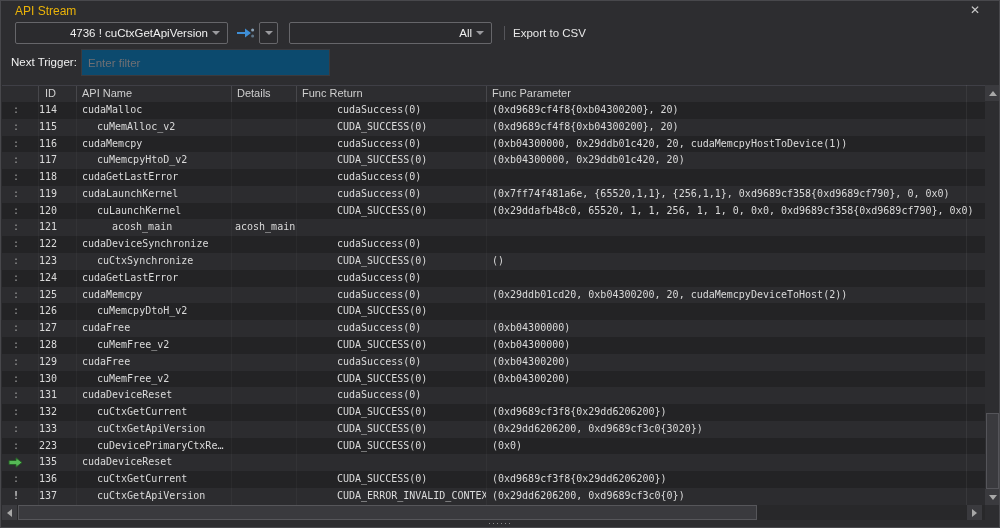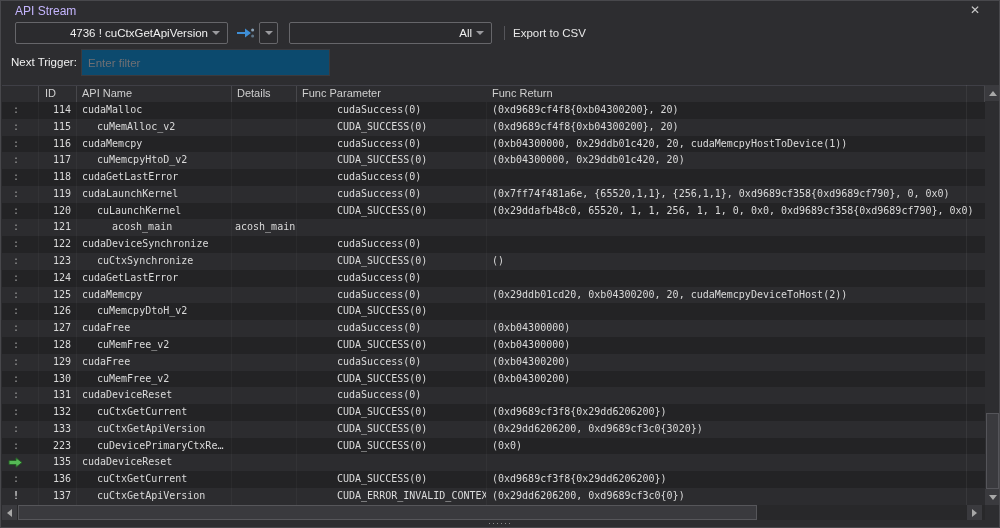--- a/index.html
+++ b/index.html
@@ -2,21 +2,21 @@
 <html><head>
 <meta charset="utf-8">
 <style>
   html,body{margin:0;padding:0;background:#1e1e1e;}
   .panel{
     position:relative;width:1000px;height:528px;background:#2d2d30;
     border:1px solid #48484c;box-sizing:border-box;overflow:hidden;
     font-family:"Liberation Sans",sans-serif;
   }
   
-  .title{position:absolute;left:14px;top:3px;font-size:12px;color:#c4b5fd;white-space:nowrap;}
+  .title{position:absolute;left:14px;top:3px;font-size:12px;color:#eab308;white-space:nowrap;}
   .close-btn{position:absolute;right:16px;top:1px;width:16px;height:16px;color:#c8c8c8;
     font-size:12px;text-align:center;line-height:16px;cursor:default;}
   
   .combo{position:absolute;height:22px;background:#2b2b2e;border:1px solid #66666a;border-radius:2px;
     box-sizing:border-box;color:#f0f0f0;font-size:11.5px;display:flex;align-items:center;text-align:right;}
   .combo .val{padding-left:7px;flex:1;white-space:nowrap;overflow:hidden;}
   .caret{width:0;height:0;border-left:4px solid transparent;border-right:4px solid transparent;
     border-top:4px solid #9a9a9e;margin:0 7px 0 4px;flex:none;}
   #combo-trigger{left:14px;top:21px;width:213px;}
   #combo-level{left:288px;top:21px;width:203px;}
@@ -46,21 +46,21 @@
   .tbody{position:absolute;left:1px;top:101px;width:983px;height:403px;overflow:hidden;background:#232325;}
   .tr{display:grid;grid-template-columns:37px 38px 155px 65px 190px 1fr;height:16.79px;}
   .tr.dark{background:#232325;}
   .tr.light{background:#2c2c2f;}
   .td{font-family:"DejaVu Sans Mono",monospace;font-size:10px;color:#dadada;white-space:pre;
     overflow:hidden;line-height:16.79px;box-sizing:border-box;border-right:1px solid rgba(255,255,255,0.035);}
   .td.c-param{border-right:none;}
   .td.c-marker{padding-left:11px;color:#9c9c9c;position:relative;}
   .td.c-marker.err{color:#efefef;}
   .td.c-marker svg{position:absolute;left:6px;top:3px;}
-  .td.c-id{text-align:right;padding-right:5px;}
+  .td.c-id{text-align:left;padding-right:5px;}
   .td.c-name.ind0{padding-left:5px;}
   .td.c-name.ind1{padding-left:20px;}
   .td.c-name.ind2{padding-left:35px;}
   .td.c-details{padding-left:3px;}
   .td.c-ret{padding-left:3px;margin-left:37px;}
   .td.c-param{padding-left:5px;}
   .col-end-line{position:absolute;left:965px;top:84px;width:1px;height:420px;background:rgba(255,255,255,0.06);}
   
   .vscroll{position:absolute;left:984px;top:84px;width:15px;height:420px;background:#2d2d30;}
   .vs-btn{position:absolute;left:0;width:15px;height:16px;background:#3a3a3e;
@@ -116,22 +116,22 @@
   <div class="filter-label">Next Trigger:</div>
   <div class="filter-box">
     <input type="text" placeholder="Enter filter" style="">
   </div>
 
   <div class="thead">
     <div class="th first"></div>
     <div class="th" style="padding-left:6px;">ID</div>
     <div class="th">API Name</div>
     <div class="th">Details</div>
+    <div class="th">Func Return</div>
     <div class="th" style="border-right:none;">Func Parameter</div>
-    <div class="th">Func Return</div>
   </div>
 
   <div class="tbody">
       <div class="tr dark">
     <div class="td c-marker">:</div>
     <div class="td c-id">114</div>
     <div class="td c-name ind0">cudaMalloc</div>
     <div class="td c-details"></div>
     <div class="td c-ret">cudaSuccess(0)</div>
     <div class="td c-param">(0xd9689cf4f8{0xb04300200}, 20)</div>

